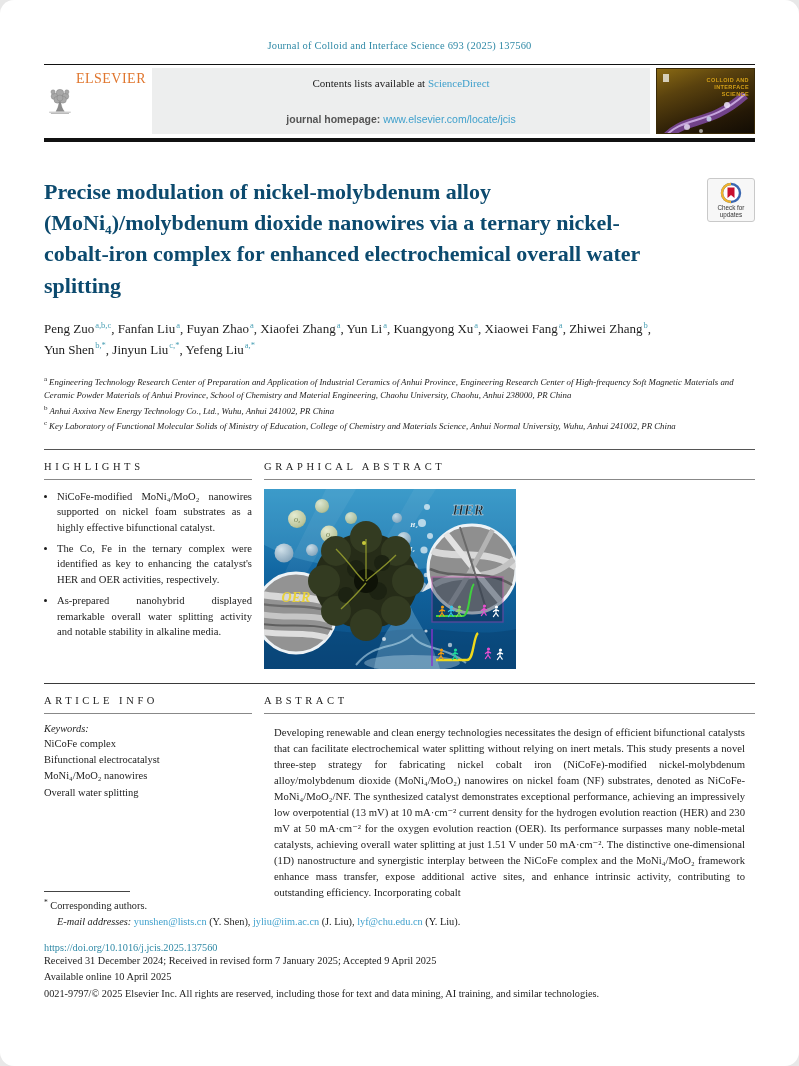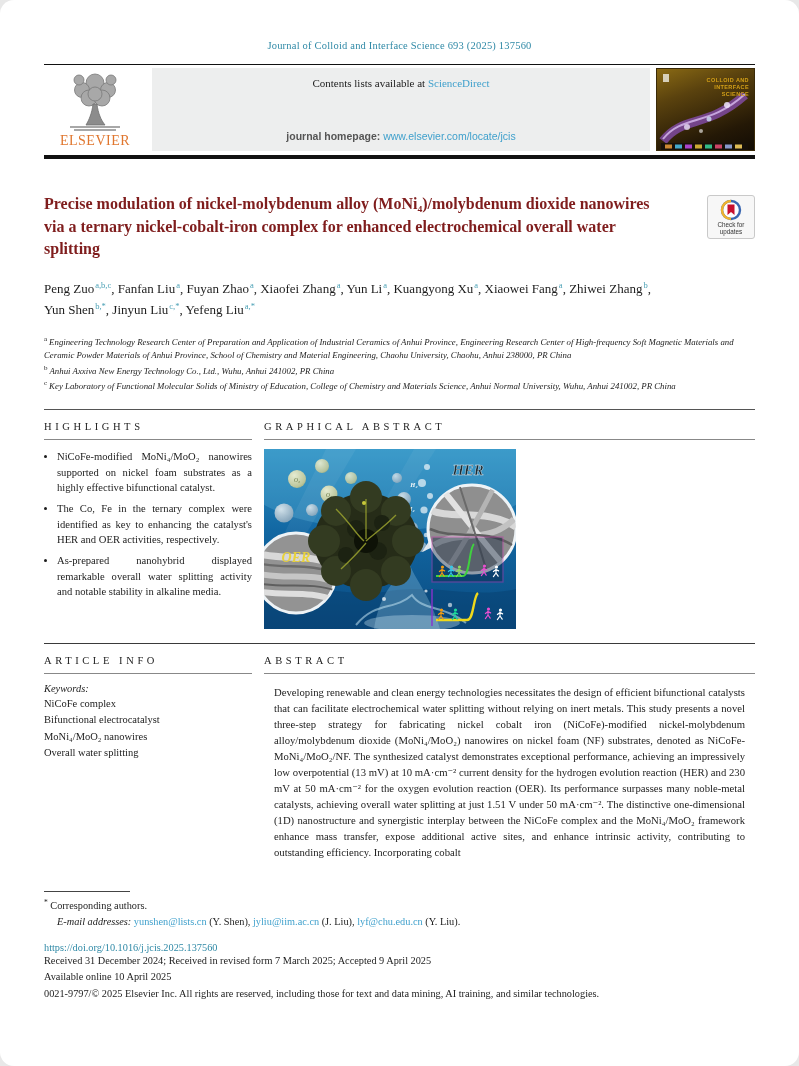--- a/index.html
+++ b/index.html
@@ -11,35 +11,35 @@
   a{text-decoration:none;cursor:pointer;}
   .lnk{color:#3fa0cc;}
   .teal{color:#2f89a6;}
 
   
   .journal-ref{text-align:center;font-size:10.5px;color:#2f89a6;letter-spacing:.2px;}
 
   
   .masthead{margin-top:13px;border-top:1.5px solid #111;border-bottom:4px solid #111;
     display:flex;align-items:stretch;padding:3px 0 4px 0;gap:6px;}
-  .mh-left{width:102px;display:flex;flex-direction:column;align-items:center;justify-content:flex-end;padding:2px 0;}
+  .mh-left{width:102px;display:flex;justify-content:flex-end;padding:2px 0;}
   .els-text{font-size:14px;letter-spacing:.5px;color:#e0762e;margin-top:1px;font-family:"Liberation Serif",serif;}
   .mh-center{flex:1;background:#edeeee;display:flex;flex-direction:column;justify-content:space-between;
     text-align:center;padding:9px 6px;}
   .contents-line{font-size:11px;color:#222;}
   .mh-title{font-size:19.5px;color:#1a1a1a;letter-spacing:.3px;}
   .homepage-line{font-size:10.5px;font-family:"Liberation Sans","DejaVu Sans",sans-serif;color:#555;font-weight:bold;}
   .homepage-line .lnk{font-weight:normal;}
   .mh-right{width:97px;position:relative;overflow:hidden;border:1px solid #3a2a08;background:linear-gradient(160deg,#8a6a14 0%,#5a420e 30%,#241806 75%,#120c04 100%);}
   .cover-title{position:absolute;top:8px;right:5px;width:56px;text-align:right;font-size:5.5px;line-height:1.25;
     color:#d4a017;font-weight:bold;letter-spacing:.4px;font-family:"Liberation Sans",sans-serif;}
 
   
   .title-row{display:flex;margin-top:34px;}
-  h1.article-title{flex:1;margin:0;padding-right:48px;font-size:16px;font-weight:bold;line-height:1.42;color:#7f1d1d;}
+  h1.article-title{flex:1;margin:0;padding-right:48px;font-size:22px;font-weight:bold;line-height:1.42;color:#0c4a6e;}
   .badge{width:46px;height:42px;background:#f7f7f7;border:1px solid #c9c9c9;border-radius:3px;
     display:flex;flex-direction:column;align-items:center;justify-content:center;flex-shrink:0;margin-top:2px;}
   .badge-label{font-size:6.3px;line-height:1.15;text-align:center;color:#333;
     font-family:"Liberation Sans",sans-serif;width:34px;}
 
   
   .authors{margin-top:18px;font-size:13px;max-width:620px;line-height:1.6;}
   .author:not(:last-child)::after{content:", ";}
   .a-sup{font-size:8.5px;color:#4aa0b5;vertical-align:super;line-height:0;margin-left:1px;}
   .affils{margin-top:13px;font-size:8.8px;font-style:italic;line-height:1.55;color:#222;}
@@ -338,18 +338,18 @@
     <div class="fn-line fn-email">
       <span class="email-label">E-mail addresses:</span>
       <a class="lnk">yunshen@lists.cn</a>
       <span>(Y. Shen),</span>
       <a class="lnk">jyliu@iim.ac.cn</a>
       <span>(J. Liu),</span>
       <a class="lnk">lyf@chu.edu.cn</a>
       <span>(Y. Liu).</span>
     </div>
     <div class="doi-line"><a class="teal">https://doi.org/10.1016/j.jcis.2025.137560</a></div>
-    <div class="meta-line">Received 31 December 2024; Received in revised form 7 March 2025; Accepted 9 April 2025</div>
+    <div class="meta-line">Received 31 December 2024; Received in revised form 7 January 2025; Accepted 9 April 2025</div>
     <div class="meta-line">Available online 10 April 2025</div>
     <div class="copy-line">0021-9797/© 2025 Elsevier Inc. All rights are reserved, including those for text and data mining, AI training, and similar technologies.</div>
   </div>
 
 </div>
 
 </body></html>

